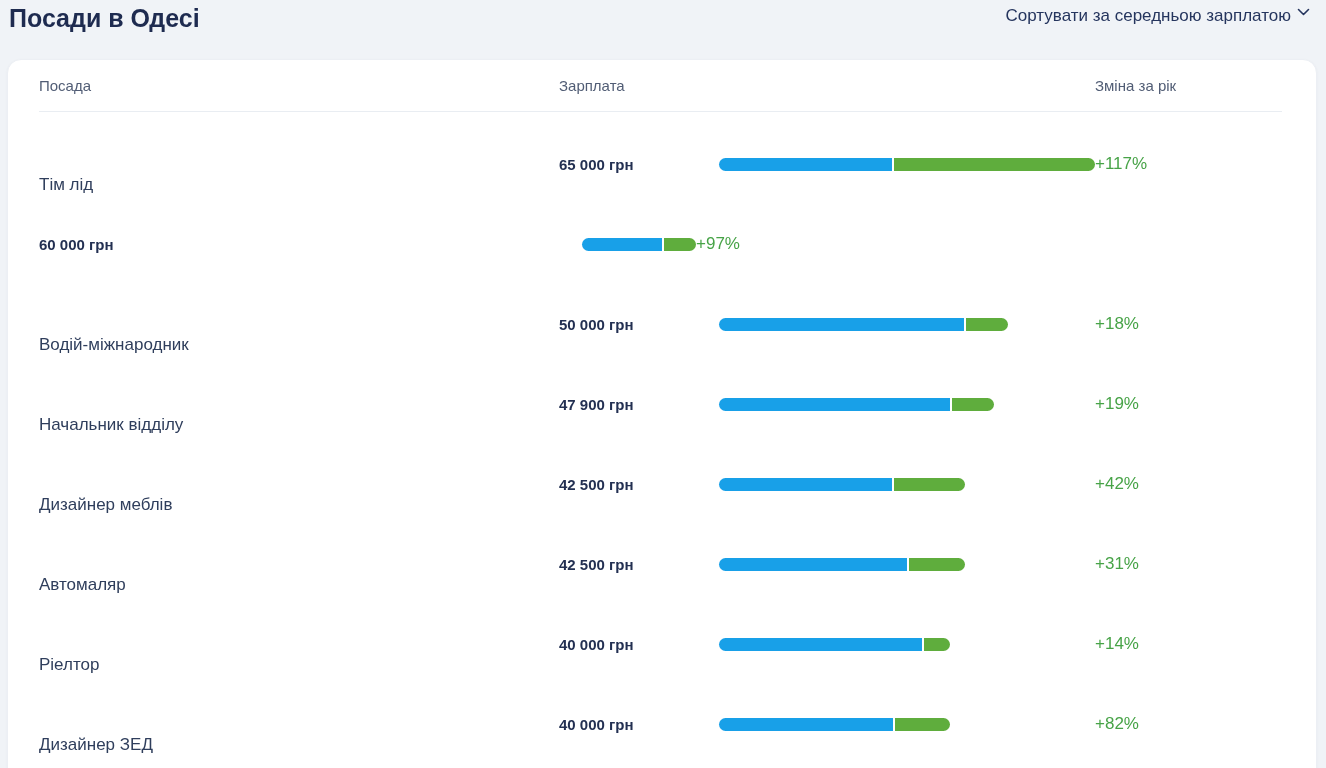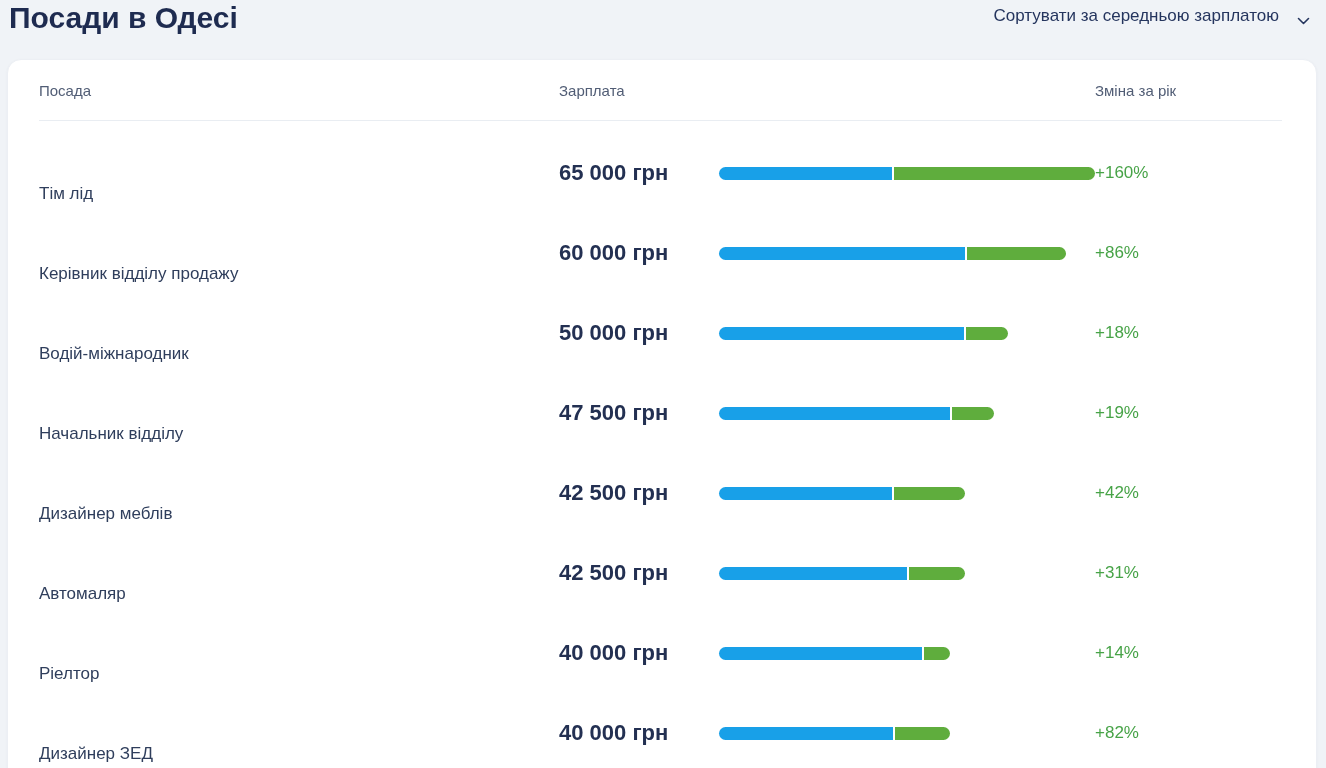--- a/index.html
+++ b/index.html
@@ -20,29 +20,29 @@
     font-family:"Liberation Sans","DejaVu Sans",sans-serif;
     position:relative;
   }
   .topbar{
     display:flex;
     justify-content:space-between;
     align-items:flex-start;
     padding:2px 16px 0 9px;
   }
   .page-title{
-    font-size:30px;
+    font-size:25px;
     font-weight:700;
     color:var(--heading-navy);
     line-height:32px;
   }
   .sort-control{
     display:flex;
-    align-items:flex-end;
-    gap:18px;
+    align-items:flex-start;
+    gap:6px;
     font-size:17px;
     color:#25355e;
     padding-top:4px;
     cursor:pointer;
     user-select:none;
   }
   .sort-control svg{display:block;margin-top:2px;}
   .card{
     position:absolute;
     left:7px;
@@ -54,36 +54,36 @@
     border-radius:14px;
     box-shadow:0 1px 3px rgba(30,41,80,0.04);
     padding:0 34px 0 31px;
   }
   .grid-row{
     display:grid;
     grid-template-columns:1fr 137px 399px 187px;
     align-items:center;
   }
   .table-header{
-    height:61px;
+    height:52px;
     border-bottom:1px solid var(--divider);
     color:var(--header-gray);
     font-size:15px;
   }
   .table-body{padding-top:12px;}
   .table-row{height:80px;}
   .col-salary{text-align:left;}
   .col-change{}
   .position-label{
     font-size:17px;
     color:var(--text-navy);
     margin-top:41px;
   }
   .salary-value{
-    font-size:22px;
+    font-size:15px;
     font-weight:700;
     color:#233052;
   }
   .change-value{
     font-size:17px;
     color:var(--change-green);
   }
   .bar-cell{padding-left:23px;}
   .bar-track{
     display:flex;
@@ -127,50 +127,49 @@
   <div class="table-body">
   <div class="grid-row table-row">
     <div class="position-label">Тім лід</div>
     <div class="col-salary salary-value">65 000 грн</div>
     <div class="bar-cell">
       <div class="bar-track">
         <div class="bar-prev" style="width: 173.3px;"></div>
         <div class="bar-growth" style="width: 200.7px;"></div>
       </div>
     </div>
-    <div class="col-change change-value">+160%</div>
-  </div>
-
-  <div class="grid-row table-row">
-    <div class="position-label">Керівник відділу продажу</div>
+    <div class="col-change change-value">+117%</div>
+  </div>
+
+  <div class="grid-row table-row">
     <div class="col-salary salary-value">60 000 грн</div>
     <div class="bar-cell">
       <div class="bar-track">
         <div class="bar-prev" style="width: 246.2px;"></div>
         <div class="bar-growth" style="width: 98.9px;"></div>
       </div>
     </div>
-    <div class="col-change change-value">+86%</div>
+    <div class="col-change change-value">+97%</div>
   </div>
 
   <div class="grid-row table-row">
     <div class="position-label">Водій-міжнародник</div>
     <div class="col-salary salary-value">50 000 грн</div>
     <div class="bar-cell">
       <div class="bar-track">
         <div class="bar-prev" style="width: 245.1px;"></div>
         <div class="bar-growth" style="width: 42.1px;"></div>
       </div>
     </div>
     <div class="col-change change-value">+18%</div>
   </div>
 
   <div class="grid-row table-row">
     <div class="position-label">Начальник відділу</div>
-    <div class="col-salary salary-value">47 500 грн</div>
+    <div class="col-salary salary-value">47 900 грн</div>
     <div class="bar-cell">
       <div class="bar-track">
         <div class="bar-prev" style="width: 230.9px;"></div>
         <div class="bar-growth" style="width: 41.9px;"></div>
       </div>
     </div>
     <div class="col-change change-value">+19%</div>
   </div>
 
   <div class="grid-row table-row">

